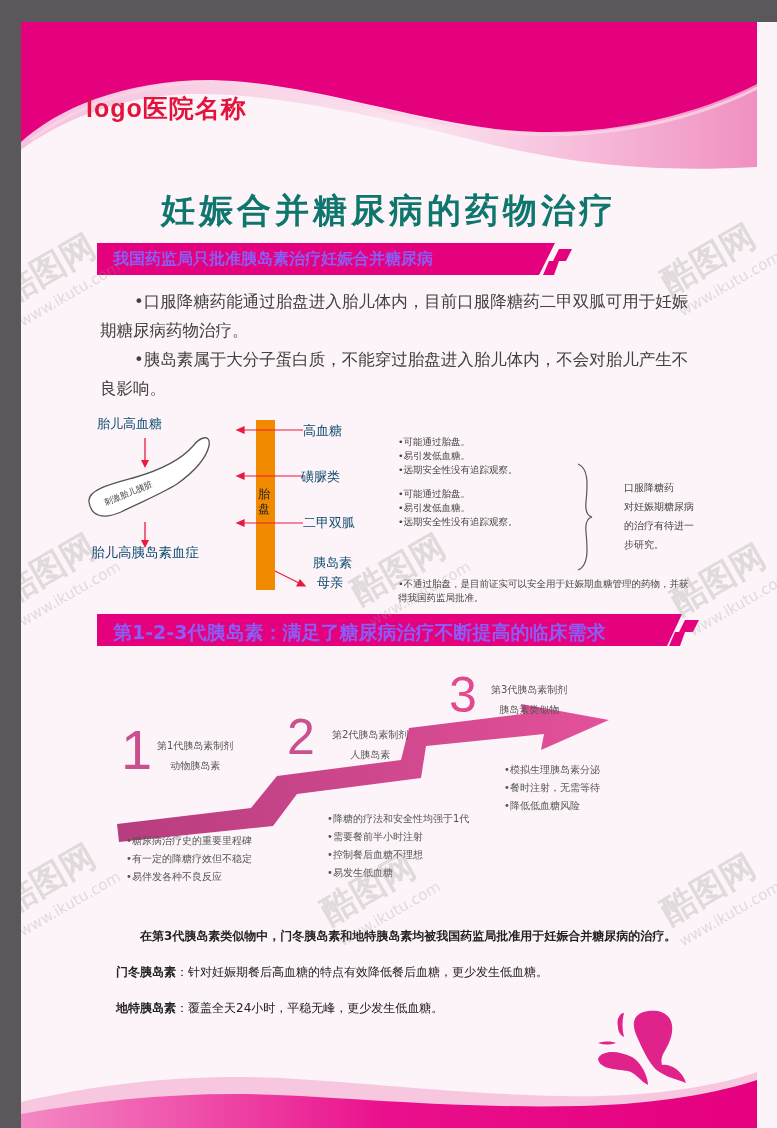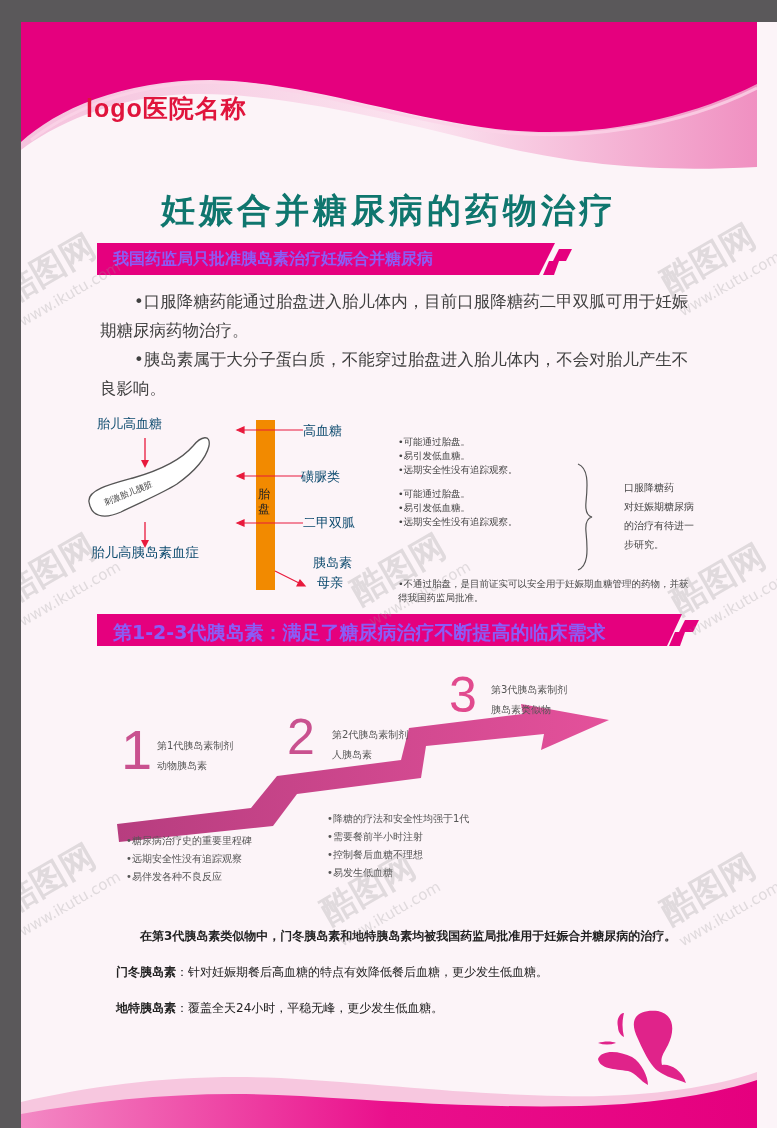--- a/index.html
+++ b/index.html
@@ -10,21 +10,21 @@
   svg { display:block; }
   .logo { position:absolute; left:65px; top:70px; color:#e0143c; font-size:25px; font-weight:bold; letter-spacing:1px; font-family:"Liberation Sans", "DejaVu Sans", sans-serif; }
   .title { position:absolute; left:0; width:736px; top:166px; text-align:center; font-size:34px; font-weight:bold; color:#0f766e; letter-spacing:4px; }
   .band-text { position:absolute; color:#8b5cf6; font-weight:bold; font-size:16px; white-space:nowrap; }
   .para { position:absolute; left:79px; width:600px; font-size:16.5px; line-height:29px; color:#404040; }
   .para p { margin:0; }
   .indent { text-indent:34px; }
   .small { font-size:9.5px; color:#444; line-height:14px; }
   .label { font-size:13px; color:#0c4a6e; position:absolute; white-space:nowrap; }
   .big-num { position:absolute; color:#c9518f; font-size:52px; font-family:"Liberation Sans", sans-serif; font-weight:normal; line-height:1; }
-  .gen-desc { position:absolute; font-size:10px; color:#555; line-height:20px; white-space:nowrap; }
+  .gen-desc { position:absolute; font-size:10px; color:#555; line-height:20px; white-space:nowrap;text-align:center; }
   .gen-list { position:absolute; font-size:10px; color:#555; line-height:18px; white-space:nowrap; }
   .bottom-text { position:absolute; left:79px; width:620px; font-size:12px; line-height:20px; color:#222; }
   .bottom-text p { margin:16px; }
   .b { font-weight:bold; }
   .wm { position:absolute; color:rgba(150,150,150,0.28); font-size:34px; font-weight:bold; transform:rotate(-30deg); white-space:nowrap; }
   .wm small { display:block; font-size:15px; font-weight:normal; }
 </style>
 </head>
 <body>
 
@@ -127,40 +127,45 @@
     <polygon points="96,162 230,146 256,114 380,98 388,66 502,52 500,42 588,58 520,88 523,72 405,84 400,116 276,132 252,164 98,180" fill="url(#gArrow)"></polygon>
   </svg>
 
   <div class="big-num" style="left:100px;top:700px;font-size:56px">1</div>
   <div class="gen-desc" style="left:136px;top:714px">
     <div>第1代胰岛素制剂</div>
     <div>动物胰岛素</div>
   </div>
   <div class="gen-list" style="left:105px;top:810px">
     <div>•糖尿病治疗史的重要里程碑</div>
-    <div>•远期安全性没有追踪观察</div>
+    <div>•有一定的降糖疗效但不稳定</div>
     <div>•易伴发各种不良反应</div>
   </div>
 
   <div class="big-num" style="left:266px;top:690px;font-size:50px">2</div>
   <div class="gen-desc" style="left:311px;top:703px">
     <div>第2代胰岛素制剂</div>
     <div>人胰岛素</div>
   </div>
   <div class="gen-list" style="left:306px;top:788px">
     <div>•降糖的疗法和安全性均强于1代</div>
     <div>•需要餐前半小时注射</div>
     <div>•控制餐后血糖不理想</div>
     <div>•易发生低血糖</div>
   </div>
 
   <div class="big-num" style="left:428px;top:648px;font-size:50px;color:#e14a8e">3</div>
   <div class="gen-desc" style="left:470px;top:658px">
     <div>第3代胰岛素制剂</div>
     <div>胰岛素类似物</div>
+  </div>
+  <div class="gen-list" style="left:483px;top:739px">
+    <div>•模拟生理胰岛素分泌</div>
+    <div>•餐时注射，无需等待</div>
+    <div>•降低低血糖风险</div>
   </div>
 
   <div class="bottom-text" style="top:888px">
     <p class="b" style="text-indent:24px">在第3代胰岛素类似物中，门冬胰岛素和地特胰岛素均被我国药监局批准用于妊娠合并糖尿病的治疗。</p>
     <p><span class="b">门冬胰岛素</span><span>：针对妊娠期餐后高血糖的特点有效降低餐后血糖，更少发生低血糖。</span></p>
     <p><span class="b">地特胰岛素</span><span>：覆盖全天24小时，平稳无峰，更少发生低血糖。</span></p>
   </div>
 
   <svg class="abs" style="left:575px;top:985px" width="100" height="85">
     <g fill="#e0238a">

